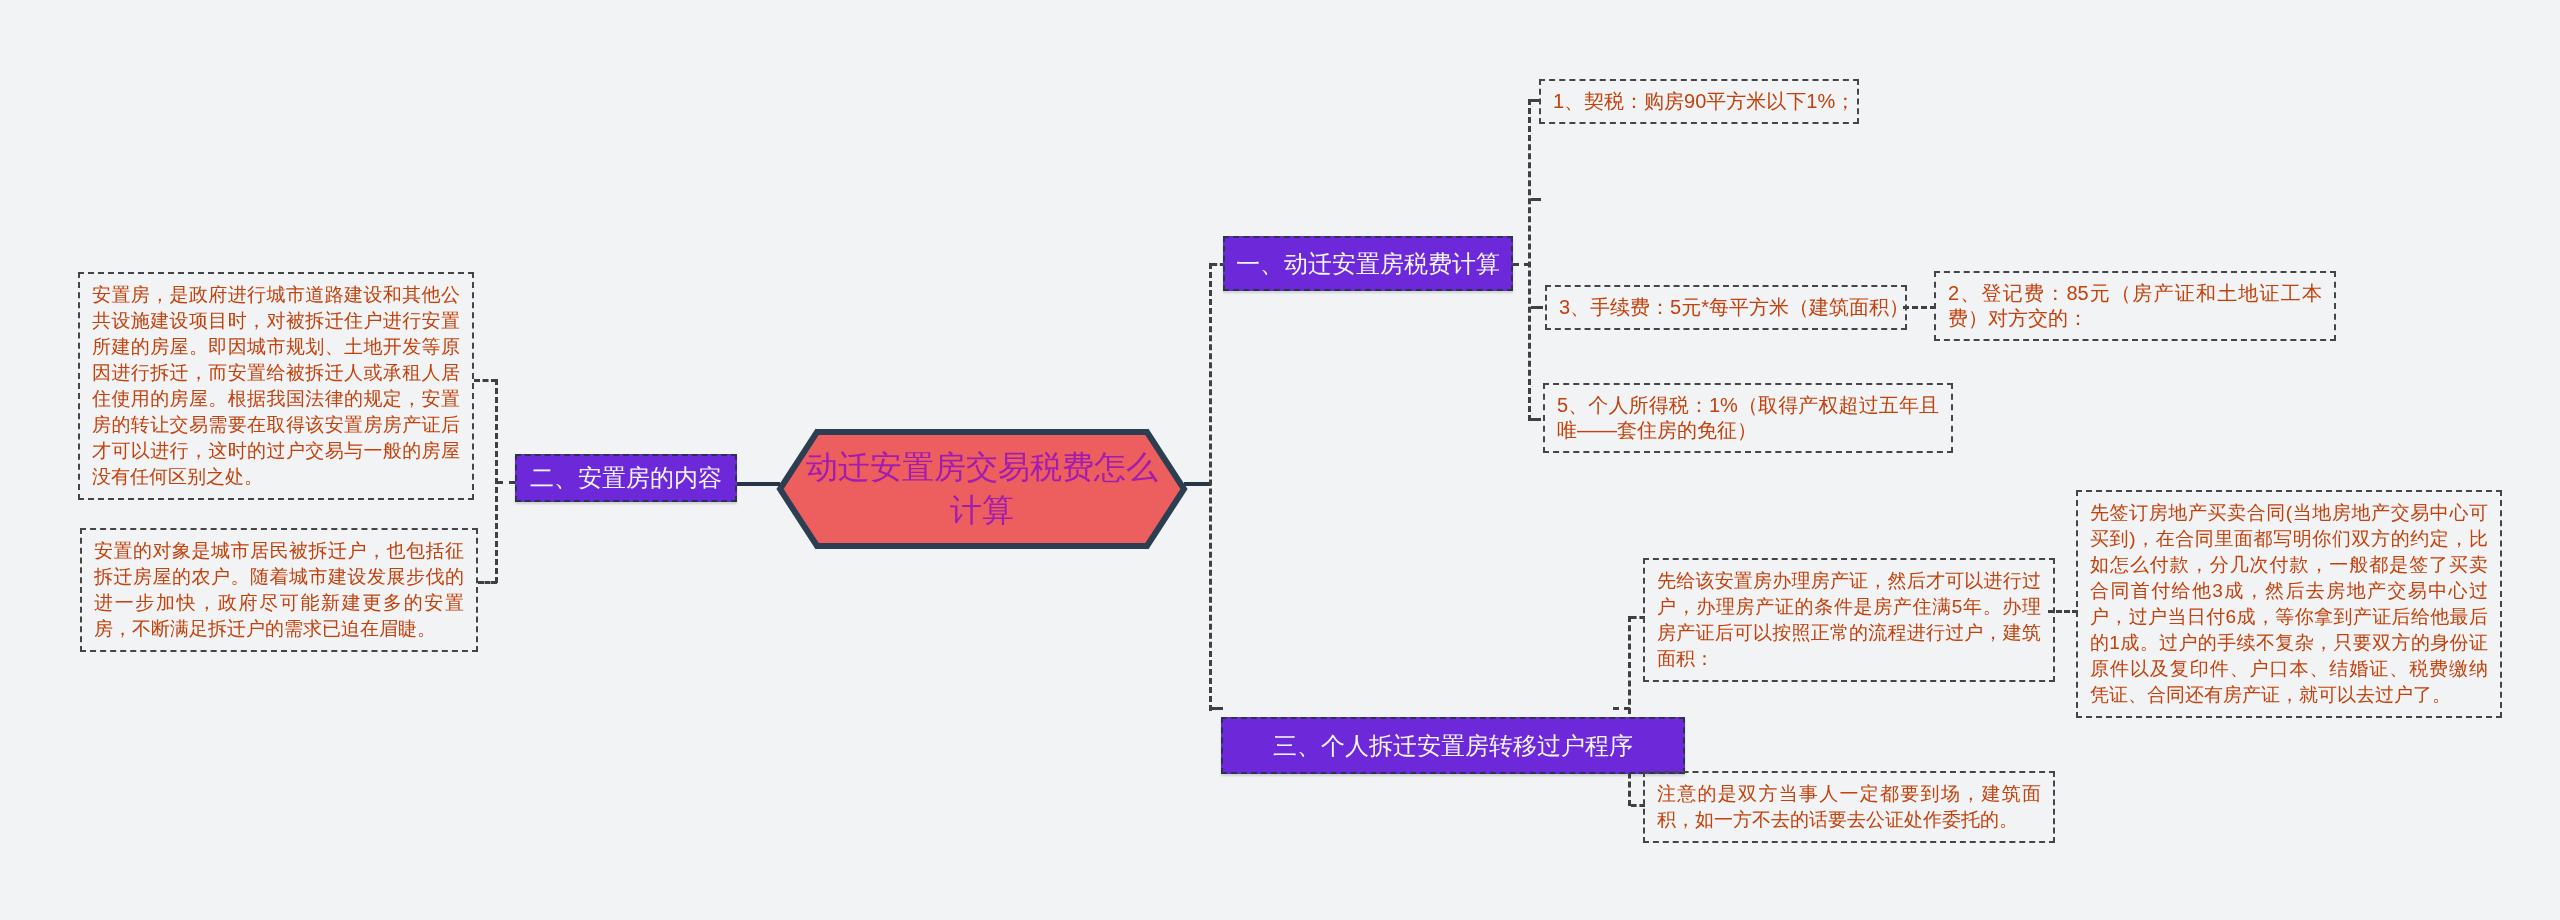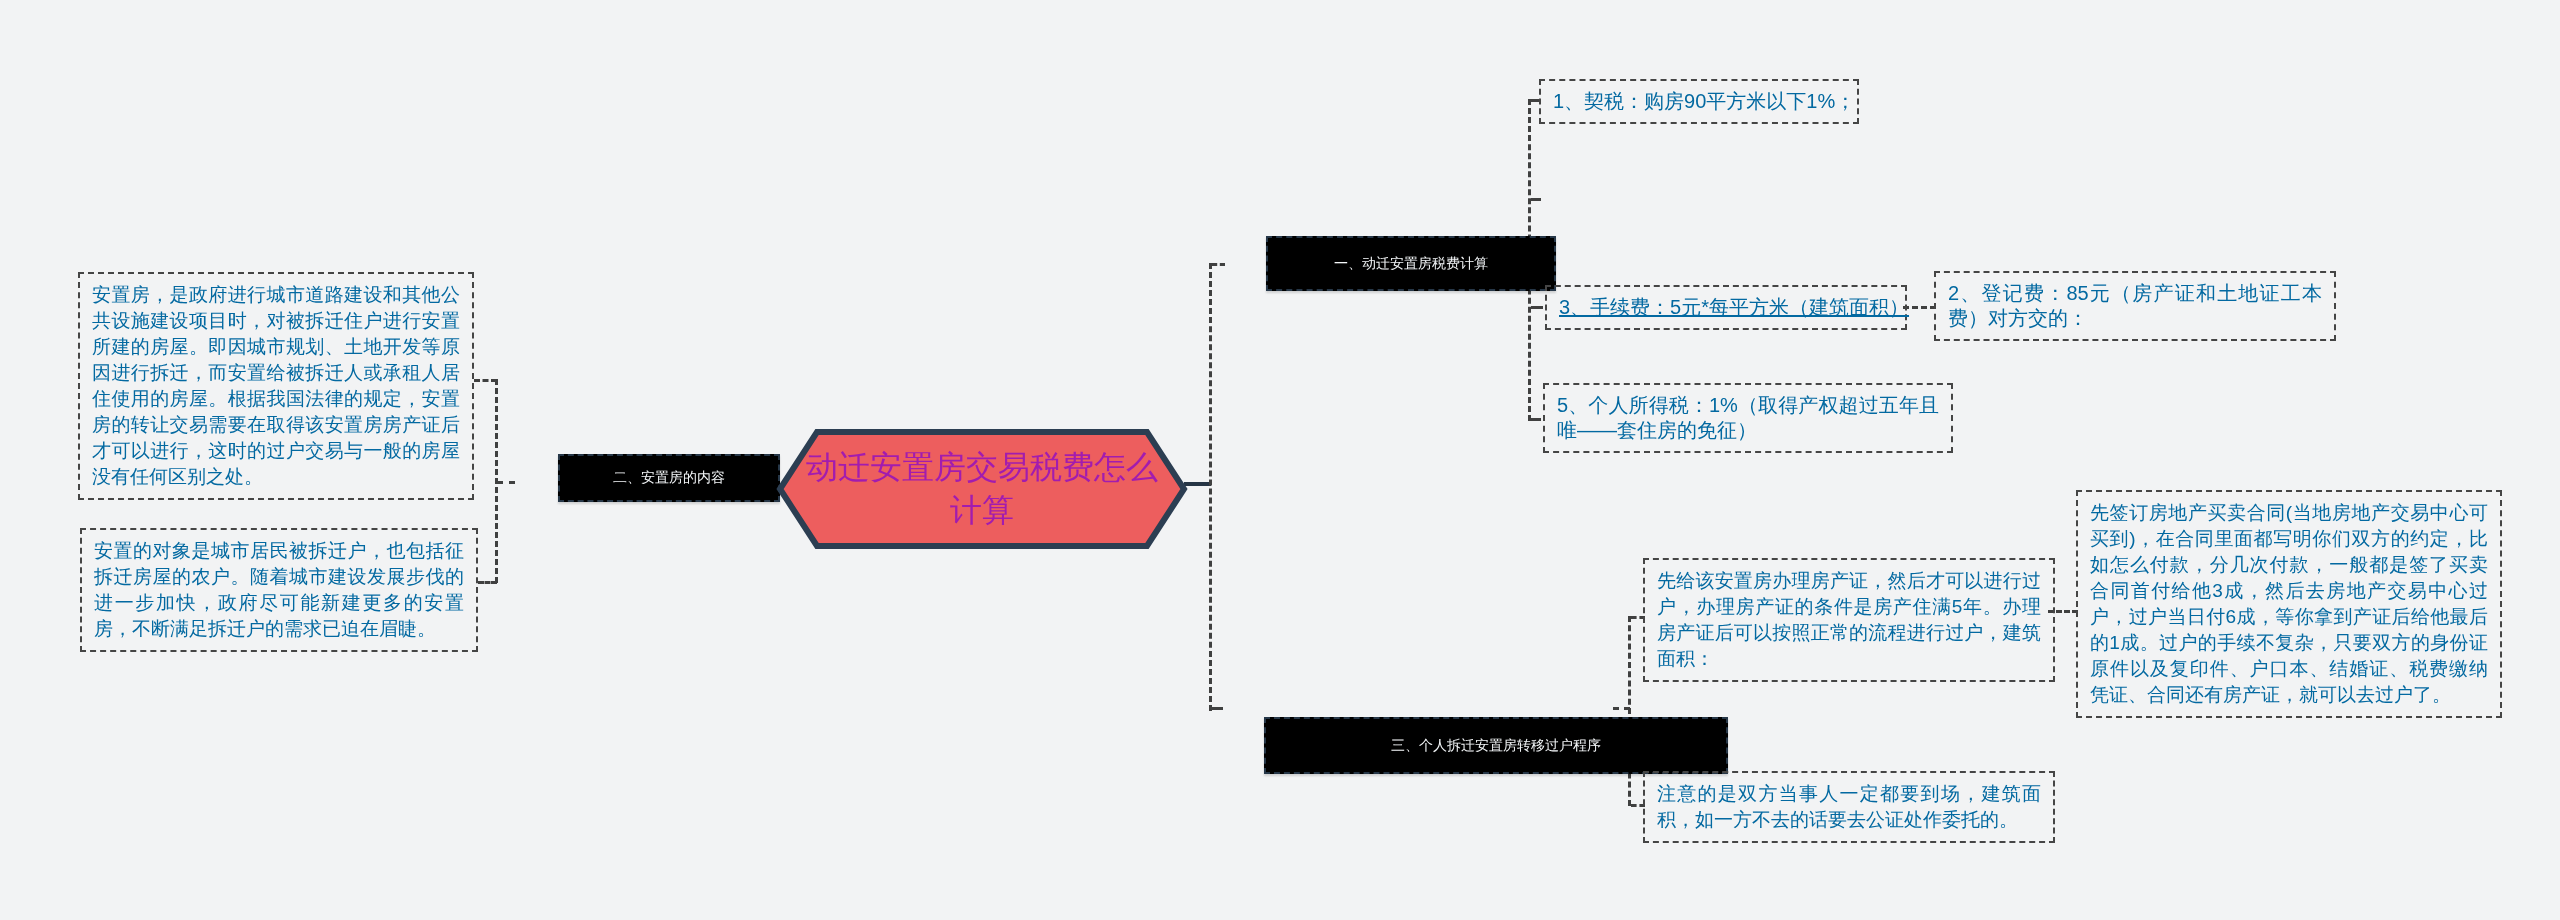--- a/index.html
+++ b/index.html
@@ -18,37 +18,36 @@
   .v-dash{position:absolute;width:0;border-left:3px dashed #404040;}
   .h-solid{position:absolute;height:4px;background:#263545;}
   
   .note{
     position:absolute;
     border:2px dashed #454545;
     background:transparent;
     padding:8px 12px;
     font-size:19px;
     line-height:26px;
-    color:#0369a1;
+    color:#c2410c;
     box-sizing:border-box;
     text-align:justify;
   }
   .note.small{font-size:20px;line-height:25px;}
   
   .topic{
     position:absolute;
-    background:#000000;
+    background:#6d28d9;
     border:2px dashed #263748;
     color:#f4f7f9;
-    font-size:14px;
+    font-size:24px;
     display:flex;align-items:center;justify-content:center;
     box-sizing:border-box;
     box-shadow:0 2px 2px rgba(0,0,0,0.15);
     white-space:nowrap;
-    margin-left:43px;
   }
   
   .center{position:absolute;left:776px;top:428px;width:412px;height:122px;}
   .center svg{position:absolute;left:0;top:0;}
   .center-label{
     position:absolute;left:27px;right:27px;top:50%;
     transform:translateY(-50%);
     text-align:center;
     font-size:32px;line-height:43px;
     color:#a21caf;
@@ -102,21 +101,21 @@
   <div class="center">
     <svg width="412" height="122" viewBox="0 0 412 122" aria-hidden="true">
       <polygon points="4,61 41,4 371,4 408,61 371,118 41,118" fill="#ed5e5e" stroke="#2c3e52" stroke-width="6" stroke-linejoin="miter"></polygon>
     </svg>
     <div class="center-label">动迁安置房交易税费怎么计算</div>
   </div>
 
   <div class="note small" style="left:1539px;top:79px;width:320px;white-space:nowrap;">
     <span>1、契税：购房90平方米以下1%；</span>
   </div>
-  <div class="note small" style="left:1545px;top:285px;width:362px;white-space:nowrap;text-decoration:underline;">
+  <div class="note small" style="left:1545px;top:285px;width:362px;white-space:nowrap;">
     <span>3、手续费：5元*每平方米（建筑面积）</span>
   </div>
   <div class="note small" style="left:1934px;top:271px;width:402px;">
     <span>2、登记费：85元（房产证和土地证工本费）对方交的：</span>
   </div>
   <div class="note small" style="left:1543px;top:383px;width:410px;">
     <span>5、个人所得税：1%（取得产权超过五年且唯——套住房的免征）</span>
   </div>
 
   <div class="note" style="left:1643px;top:558px;width:412px;">

